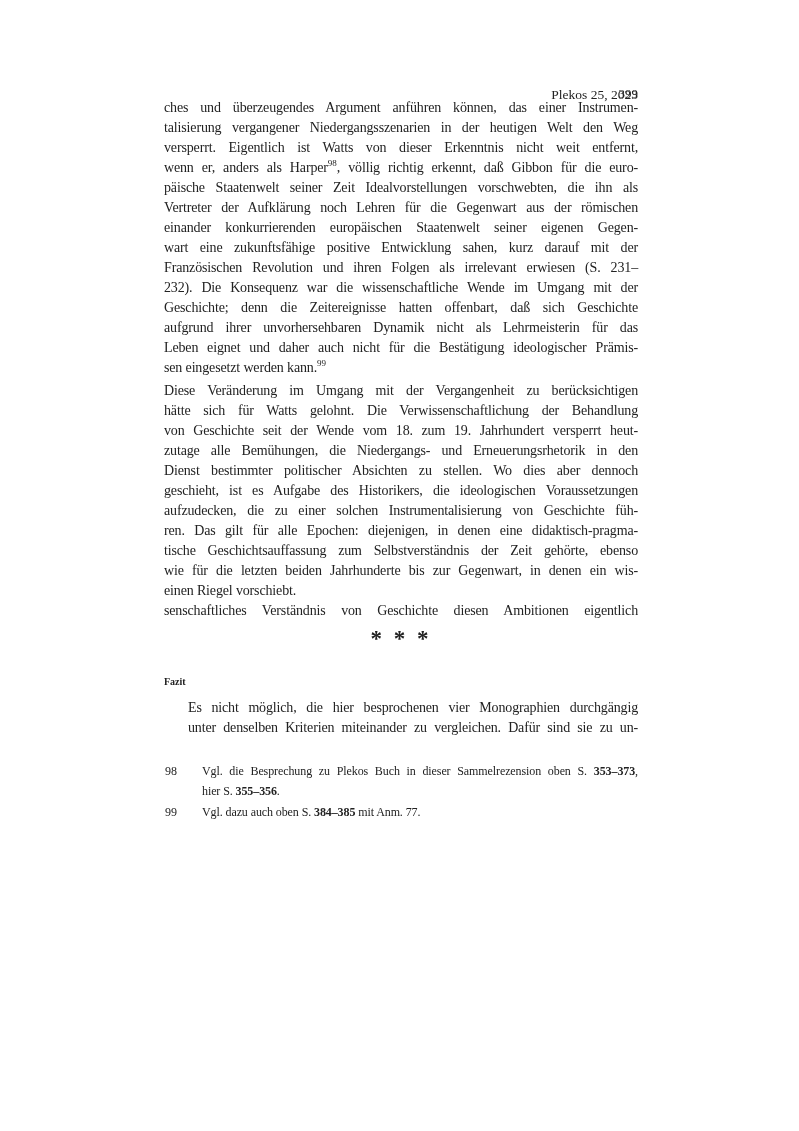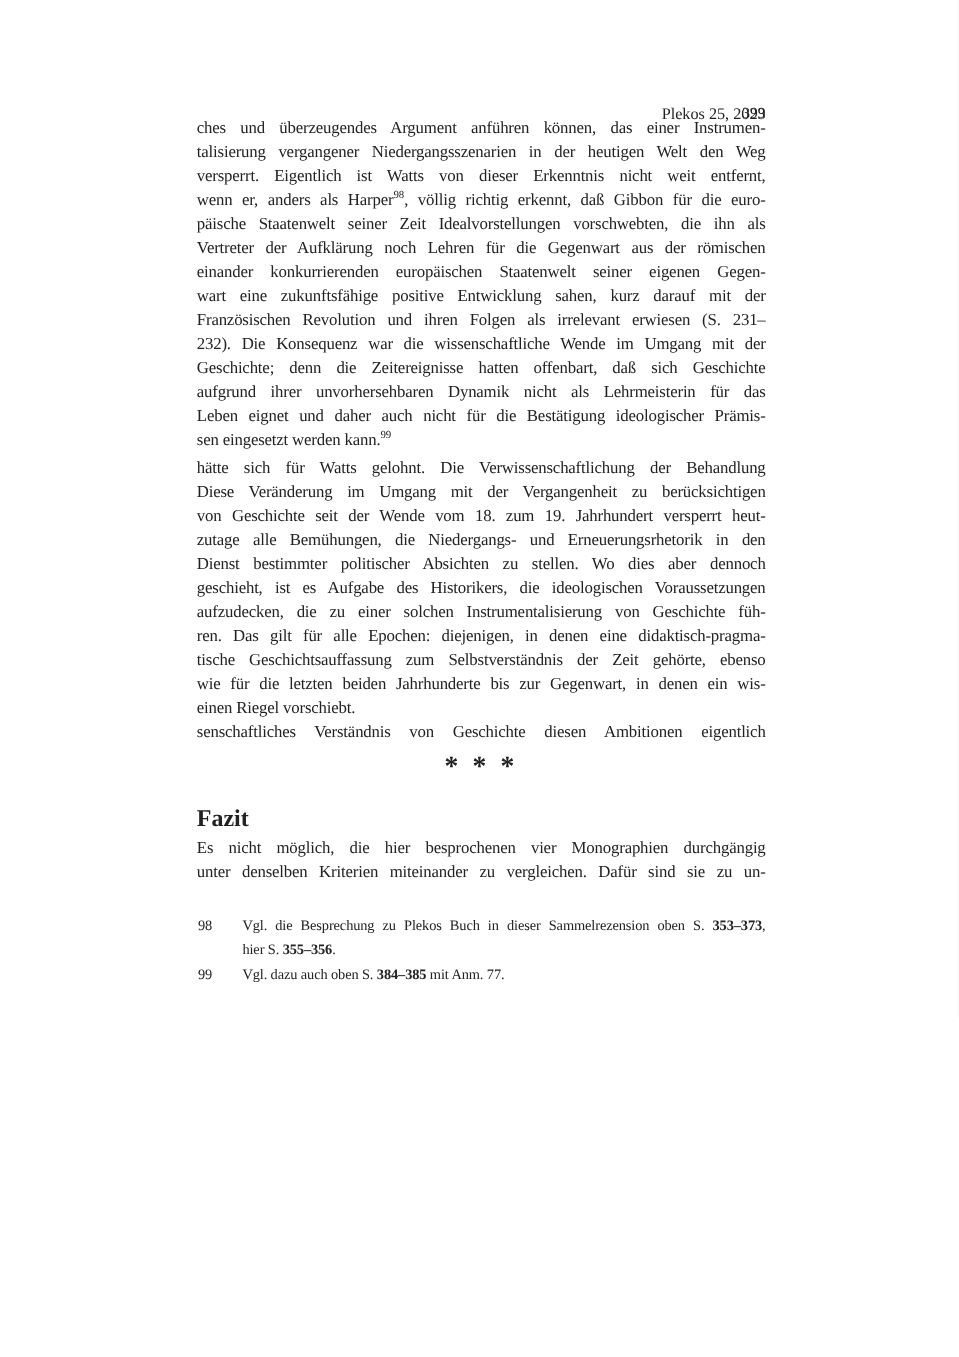--- a/index.html
+++ b/index.html
@@ -51,26 +51,26 @@
     margin-top: 9px;
     height: 20px;
     line-height: 18px;
     text-align: center;
     font-size: 23px;
     font-weight: bold;
     letter-spacing: 3px;
   }
   .fazit {
     margin: 22px 0 0 0;
-    font-size: 20px;
+    font-size: 10px;
     line-height: 20px;
     font-weight: bold;
     letter-spacing: 0;
   }
-  #p3 { margin-top: 6px; }
+  #p3 { margin-top: 6px; margin-left: 24px; }
   .footnotes {
     margin-top: 24px;
     font-size: 12px;
     line-height: 19.5px;
     letter-spacing: -0.1px;
   }
   .fn { display: flex; }
   .fn + .fn { margin-top: 2px; }
   .fn-num { flex: 0 0 38px; width: 38px; padding-left: 1px; box-sizing: border-box; }
   .fn-body { flex: 1; min-width: 0; }
@@ -105,22 +105,22 @@
       <div class="line">wart eine zukunftsfähige positive Entwicklung sahen, kurz darauf mit der</div>
       <div class="line">Französischen Revolution und ihren Folgen als irrelevant erwiesen (S. 231–</div>
       <div class="line">232). Die Konsequenz war die wissenschaftliche Wende im Umgang mit der</div>
       <div class="line">Geschichte; denn die Zeitereignisse hatten offenbart, daß sich Geschichte</div>
       <div class="line">aufgrund ihrer unvorhersehbaren Dynamik nicht als Lehrmeisterin für das</div>
       <div class="line">Leben eignet und daher auch nicht für die Bestätigung ideologischer Prämis-</div>
       <div class="line last"><span>sen eingesetzt werden kann.</span><sup class="fnref">99</sup><span></span></div>
     </div>
 
     <div class="para" id="p2">
+      <div class="line">Diese Veränderung im Umgang mit der Vergangenheit zu berücksichtigen</div>
       <div class="line">hätte sich für Watts gelohnt. Die Verwissenschaftlichung der Behandlung</div>
-      <div class="line">Diese Veränderung im Umgang mit der Vergangenheit zu berücksichtigen</div>
       <div class="line">von Geschichte seit der Wende vom 18. zum 19. Jahrhundert versperrt heut-</div>
       <div class="line">zutage alle Bemühungen, die Niedergangs- und Erneuerungsrhetorik in den</div>
       <div class="line">Dienst bestimmter politischer Absichten zu stellen. Wo dies aber dennoch</div>
       <div class="line">geschieht, ist es Aufgabe des Historikers, die ideologischen Voraussetzungen</div>
       <div class="line">aufzudecken, die zu einer solchen Instrumentalisierung von Geschichte füh-</div>
       <div class="line">ren. Das gilt für alle Epochen: diejenigen, in denen eine didaktisch-pragma-</div>
       <div class="line">tische Geschichtsauffassung zum Selbstverständnis der Zeit gehörte, ebenso</div>
       <div class="line">wie für die letzten beiden Jahrhunderte bis zur Gegenwart, in denen ein wis-</div>
       <div class="line last">einen Riegel vorschiebt.</div>
       <div class="line">senschaftliches Verständnis von Geschichte diesen Ambitionen eigentlich</div>

